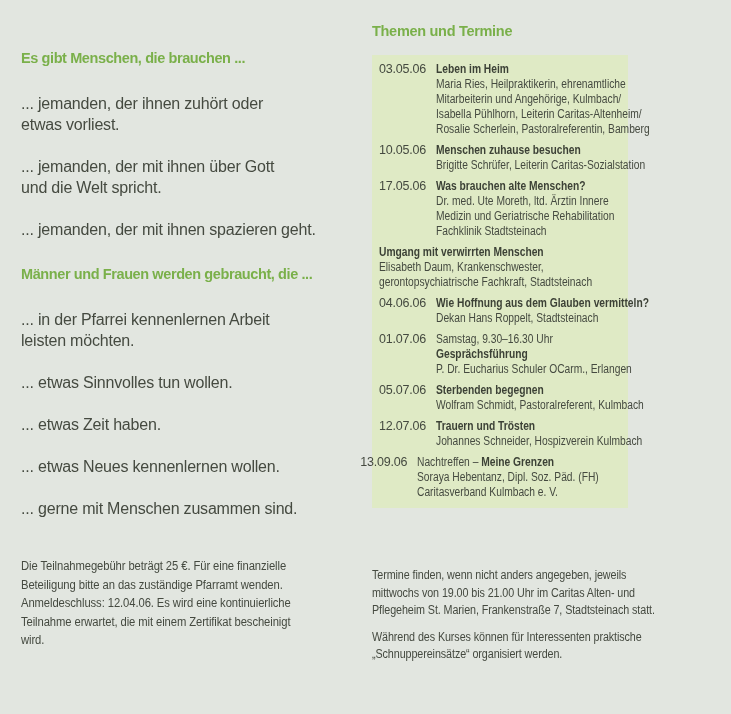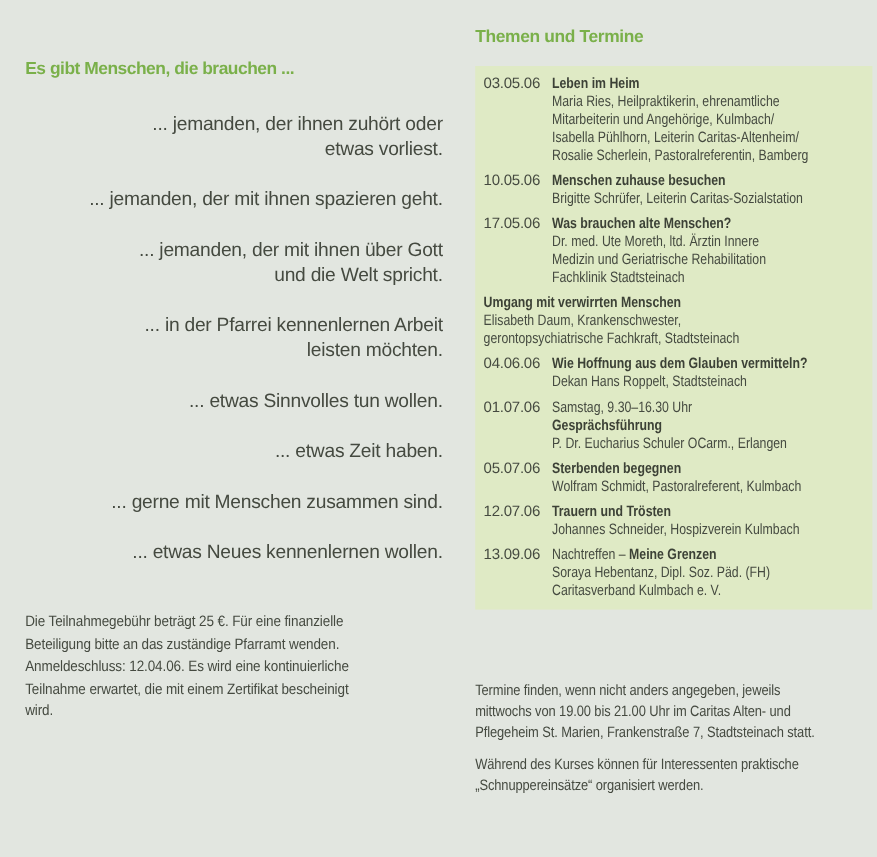--- a/index.html
+++ b/index.html
@@ -36,52 +36,51 @@
     white-space: nowrap;
   }
   .heading-1 { margin: 50px 0 27px 0; }
   .heading-2 { margin: 26px 0 27px 0; }
   .para {
     font-size: 16px;
     line-height: 21px;
     letter-spacing: -0.2px;
     margin-bottom: 21px;
     color: var(--text);
-    text-align: right;
   }
   .para div { white-space: nowrap; }
   .para .cont { }
   .footnote {
     font-size: 12.5px;
     line-height: 18.5px;
     letter-spacing: -0.1px;
     transform: scaleX(0.9);
     transform-origin: 0 0;
   }
   .footnote div { white-space: nowrap; }
   .left-footnote { margin-top: 38px; }
   
   .col-right {
     position: absolute;
-    left: 396px;
+    left: 372px;
     top: 0;
     width: 320px;
   }
   .schedule-heading {
     margin: 23px 0 0 0;
     font-size: 14.5px;
     line-height: 17px;
     font-weight: bold;
     color: var(--accent);
     letter-spacing: -0.3px;
     white-space: nowrap;
   }
   .schedule-box {
     margin-top: 15px;
-    width: 331px;
+    width: 256px;
     background: var(--box);
     padding: 7px 8px 8px 7px;
   }
   .entry {
     display: flex;
     font-size: 12.5px;
     line-height: 15px;
     margin-bottom: 6px;
     color: var(--text);
   }
@@ -108,44 +107,45 @@
 <div class="page">
 
   <div class="col-left">
     <h2 class="green-heading heading-1">Es gibt Menschen, die brauchen ...</h2>
     <div>
         <div class="para">
           <div class="first">... jemanden, der ihnen zuhört oder</div>
           <div class="cont">etwas vorliest.</div>
         </div>
         <div class="para">
-          <div class="first">... jemanden, der mit ihnen spazieren geht.</div>
-        </div>
-        <div class="para">
           <div class="first">... jemanden, der mit ihnen über Gott</div>
           <div class="cont">und die Welt spricht.</div>
         </div>
-      </div>
-
+        <div class="para">
+          <div class="first">... jemanden, der mit ihnen spazieren geht.</div>
+        </div>
+      </div>
+
+    <h2 class="green-heading heading-2">Männer und Frauen werden gebraucht, die ...</h2>
     <div>
         <div class="para">
           <div class="first">... in der Pfarrei kennenlernen Arbeit</div>
           <div class="cont">leisten möchten.</div>
         </div>
         <div class="para">
           <div class="first">... etwas Sinnvolles tun wollen.</div>
         </div>
         <div class="para">
           <div class="first">... etwas Zeit haben.</div>
         </div>
         <div class="para">
+          <div class="first">... etwas Neues kennenlernen wollen.</div>
+        </div>
+        <div class="para">
           <div class="first">... gerne mit Menschen zusammen sind.</div>
-        </div>
-        <div class="para">
-          <div class="first">... etwas Neues kennenlernen wollen.</div>
         </div>
       </div>
 
     <div class="footnote left-footnote">
         <div>Die Teilnahmegebühr beträgt 25 €. Für eine finanzielle</div>
         <div>Beteiligung bitte an das zuständige Pfarramt wenden.</div>
         <div>Anmeldeschluss: 12.04.06. Es wird eine kontinuierliche</div>
         <div>Teilnahme erwartet, die mit einem Zertifikat bescheinigt</div>
         <div>wird.</div>
       </div>

